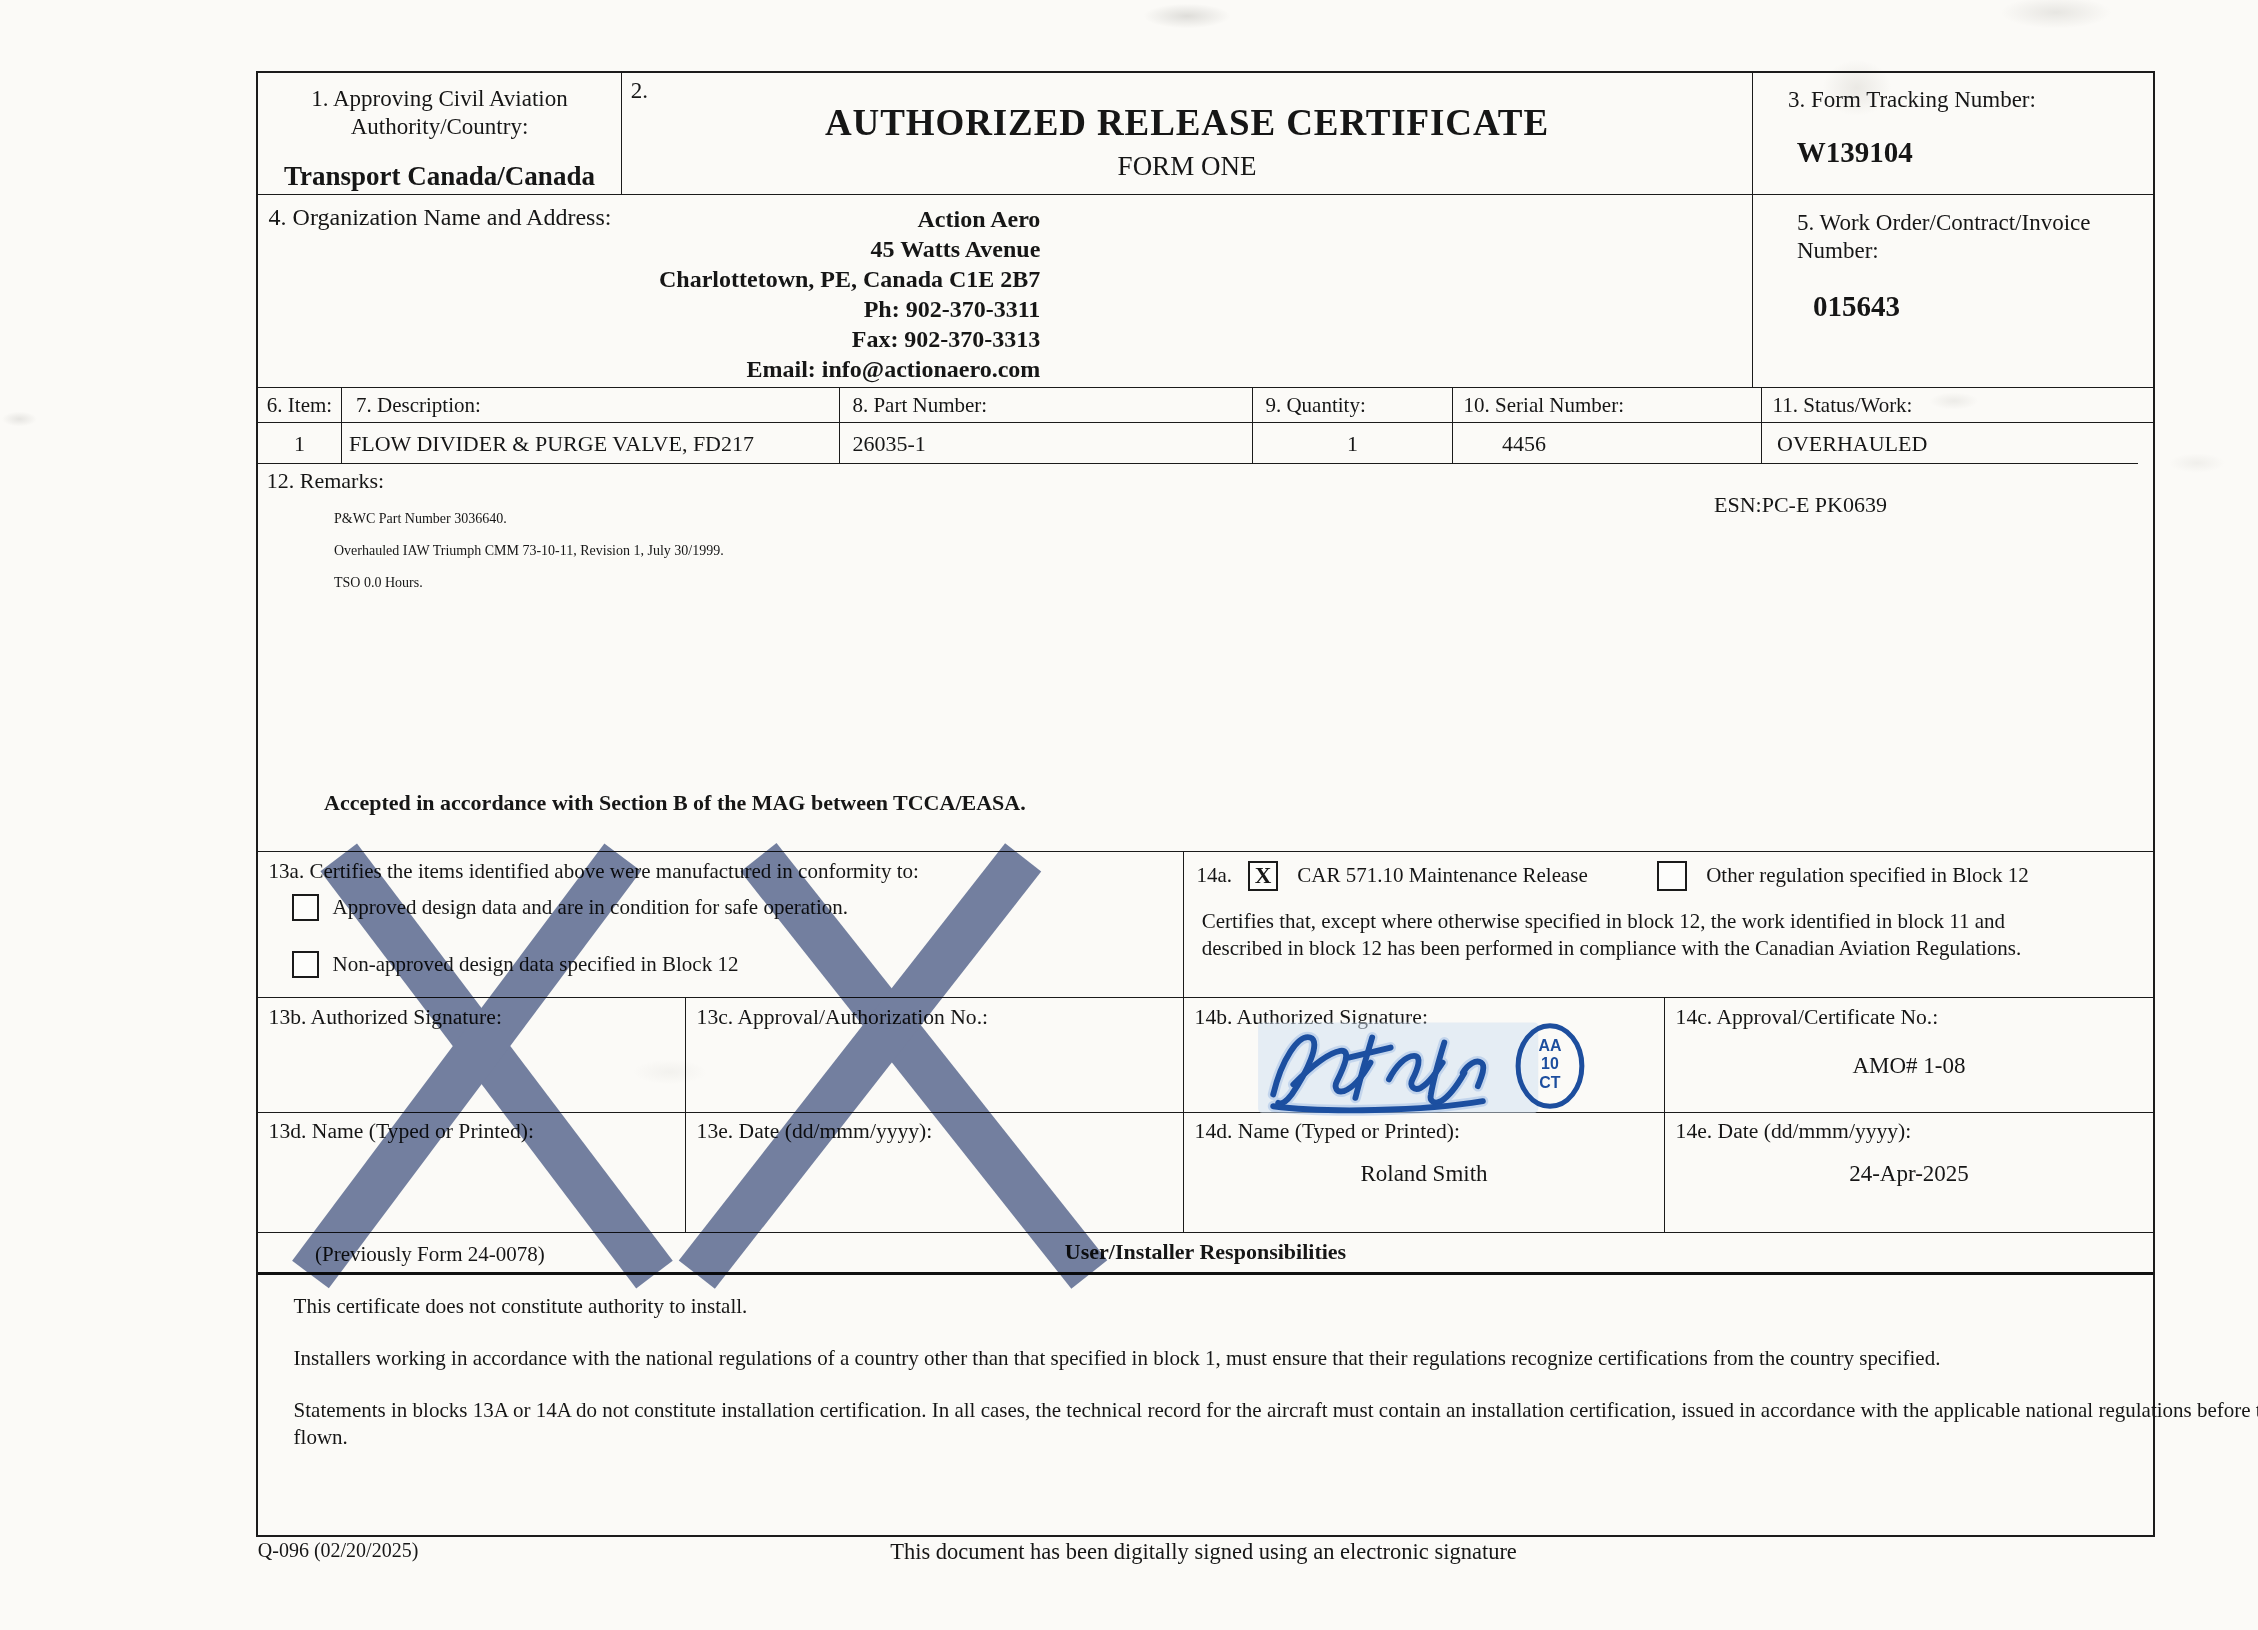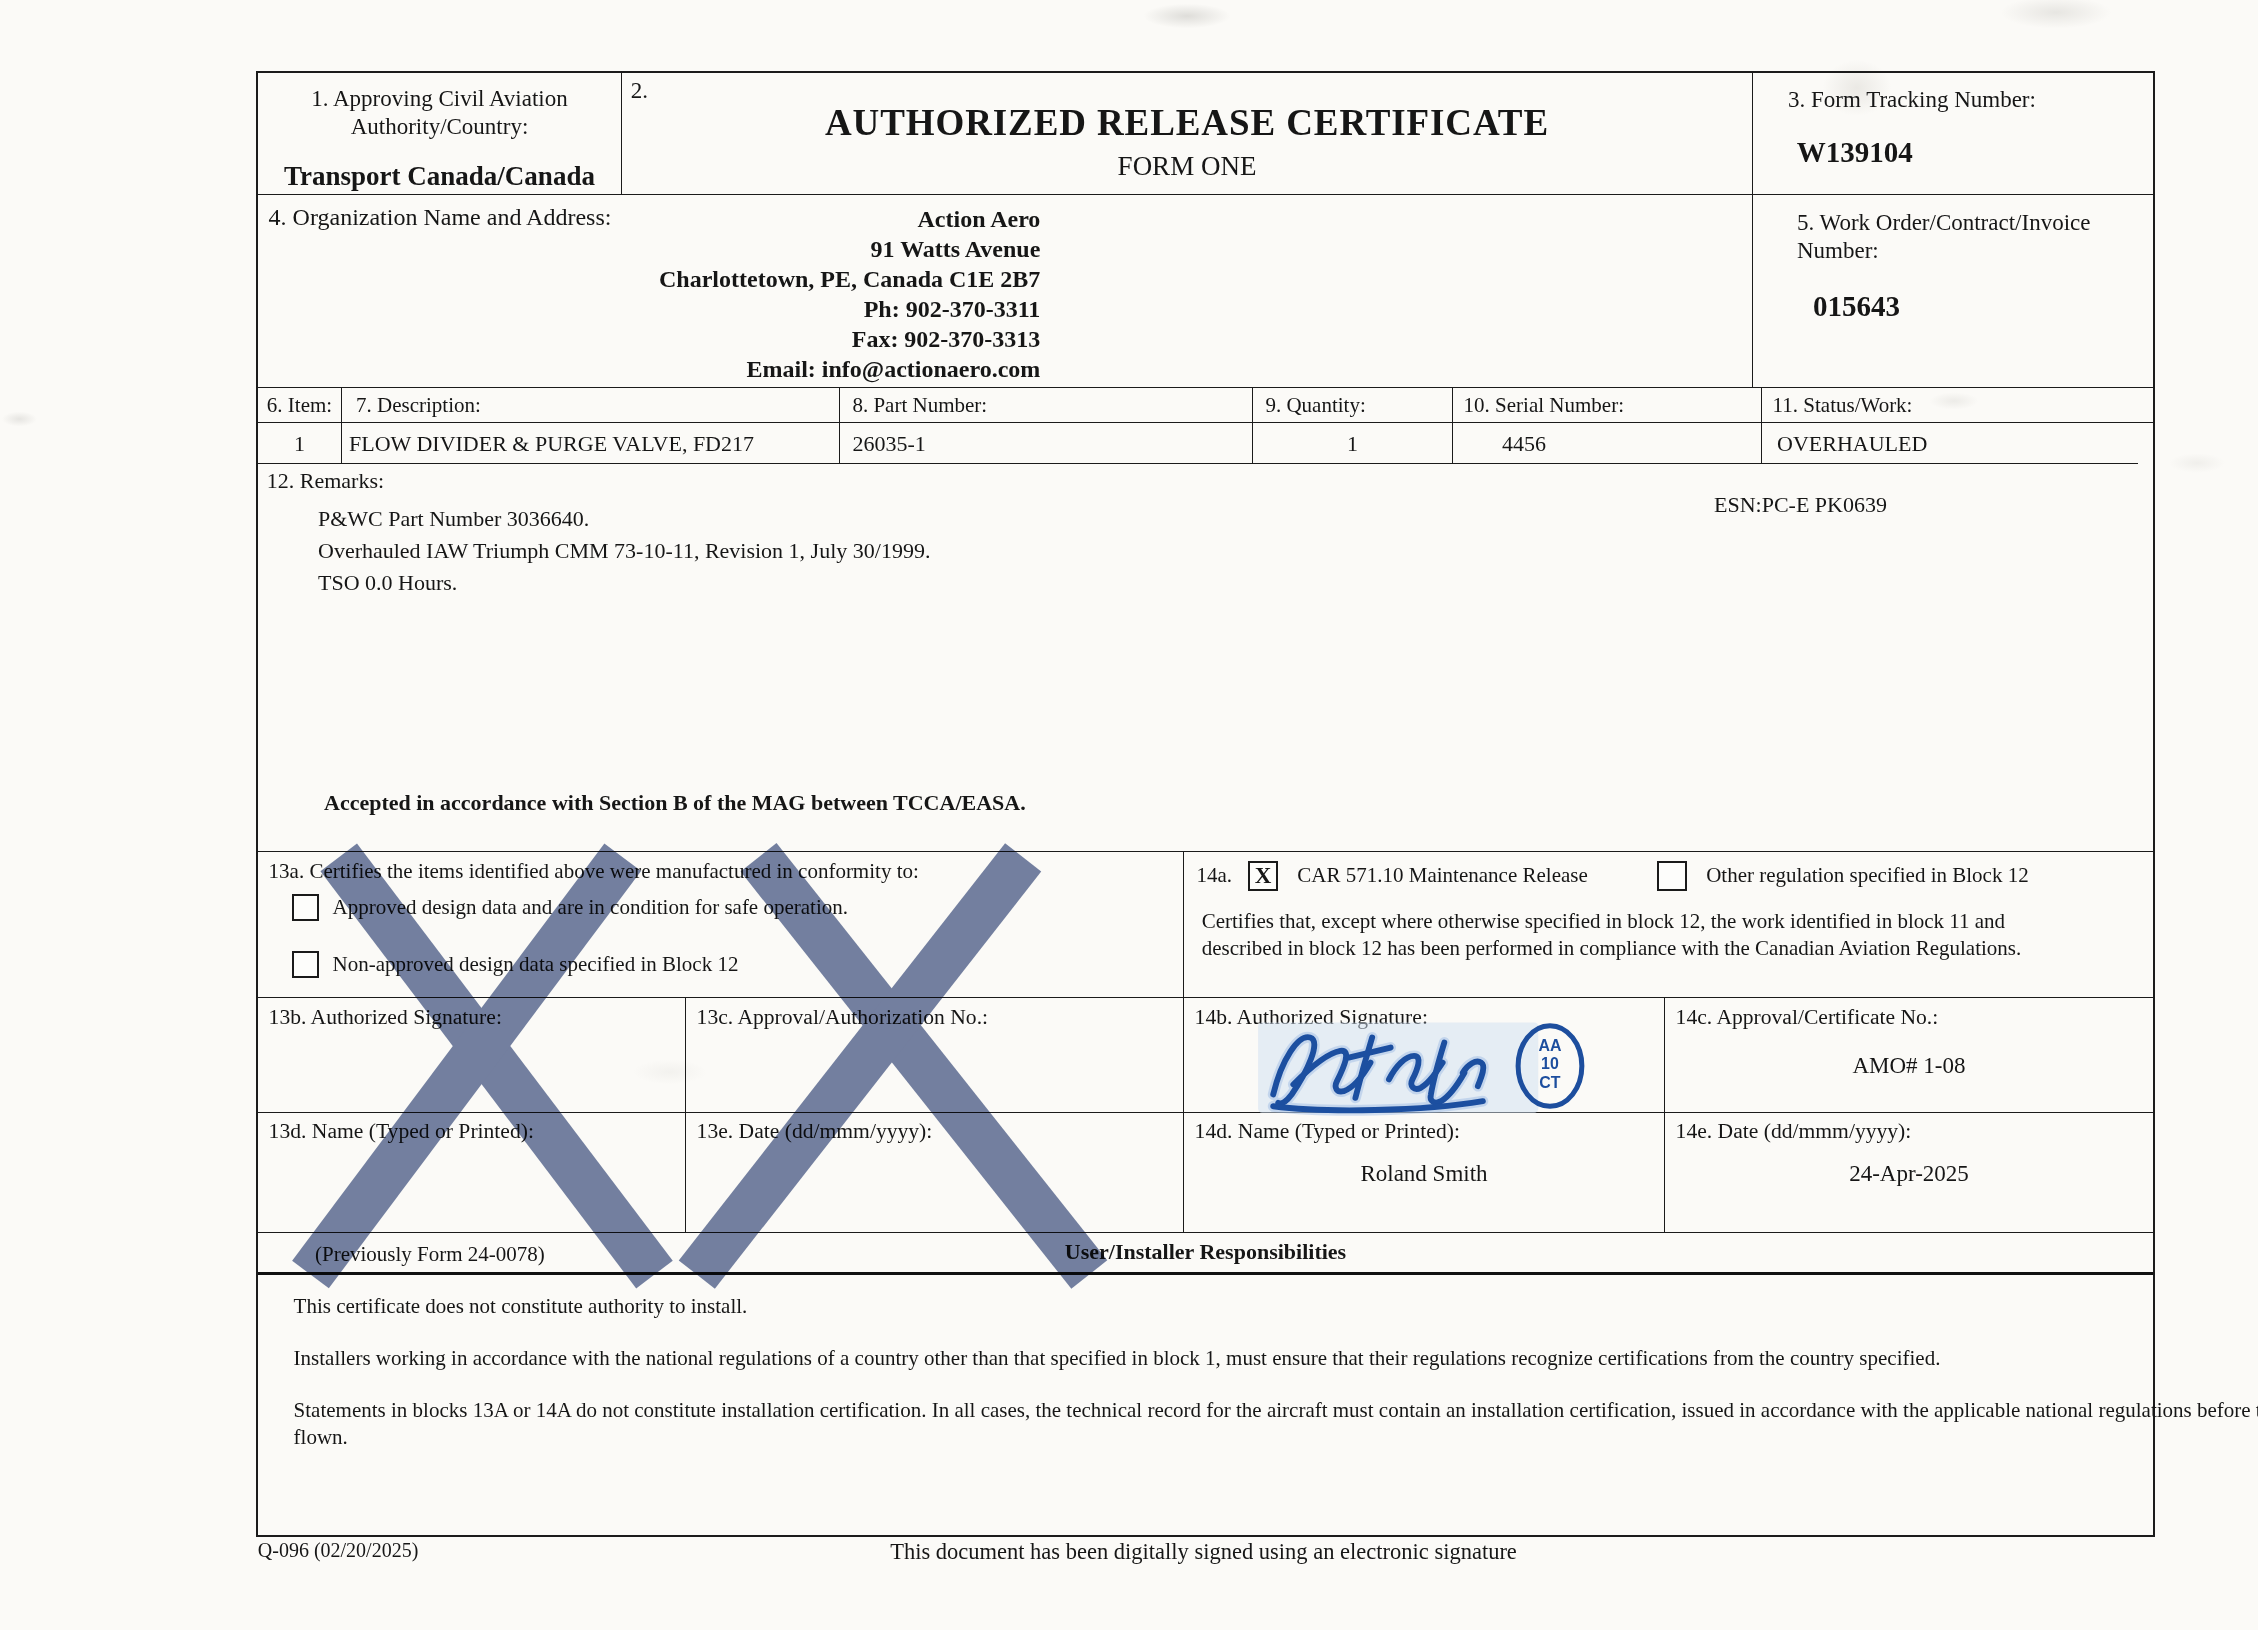--- a/index.html
+++ b/index.html
@@ -35,21 +35,21 @@
   .blk3 .val{font-size:29px;font-weight:bold;margin-top:23px;margin-left:8.8px;}
   .blk4-label{position:absolute;left:10.6px;top:8.8px;font-size:24px;}
   .blk4-addr{position:absolute;left:401px;top:8.8px;font-size:24px;font-weight:bold;line-height:30px;}
   .blk5{padding:14px 0 0 44px;font-size:23px;line-height:28px;}
   .blk5 .val{font-size:29px;font-weight:bold;margin-top:26.5px;margin-left:16px;}
 
   .ithead{font-size:21px;padding-top:5.3px;}
   .itval{font-size:22px;padding-top:8px;}
 
   .rem-label{position:absolute;left:8.8px;top:4.4px;font-size:22px;}
-  .rem-lines{position:absolute;left:60px;top:39px;font-size:22px;line-height:32px;}
+  .rem-lines{position:absolute;left:76px;top:39px;font-size:14px;line-height:32px;}
   .rem-esn{position:absolute;left:1456px;top:28px;font-size:22px;}
   .rem-accept{position:absolute;left:66px;bottom:35px;font-size:22px;font-weight:bold;}
 
   .blk13a-label{position:absolute;left:10.6px;top:7px;font-size:21px;}
   .optrow{position:absolute;left:34px;display:flex;align-items:center;gap:14px;font-size:21px;}
   .cb{width:26.5px;height:26.5px;border:2.6px solid #1a1a1a;box-sizing:border-box;flex:none;background:#fdfdfb;}
   .cb-lg{width:30px;height:30px;border:2.6px solid #1a1a1a;box-sizing:border-box;flex:none;
          font-size:23px;font-weight:bold;text-align:center;line-height:25px;background:#fdfdfb;}
   .blk14a{padding:8.8px 12.4px 0 12.4px;}
   .blk14a-line{display:flex;align-items:center;font-size:21px;}
@@ -89,21 +89,21 @@
     </div>
     <div class="cell bb blk3" style="left:1495px;top:0;width:400px;height:122px;">
       <div>3. Form Tracking Number:</div>
       <div class="val">W139104</div>
     </div>
 
     <div class="cell br bb" style="left:0;top:122px;width:1495px;height:193px;text-align:right;">
       <div class="blk4-label">4. Organization Name and Address:</div>
       <div class="blk4-addr">
         <div>Action Aero</div>
-        <div>91 Watts Avenue</div>
+        <div>45 Watts Avenue</div>
         <div>Charlottetown, PE, Canada C1E 2B7</div>
         <div>Ph: 902-370-3311</div>
         <div>Fax: 902-370-3313</div>
         <div>Email: info@actionaero.com</div>
       </div>
     </div>
     <div class="cell bb blk5" style="left:1495px;top:122px;width:400px;height:193px;">
       <div>5. Work Order/Contract/Invoice</div>
       <div>Number:</div>
       <div class="val">015643</div>

